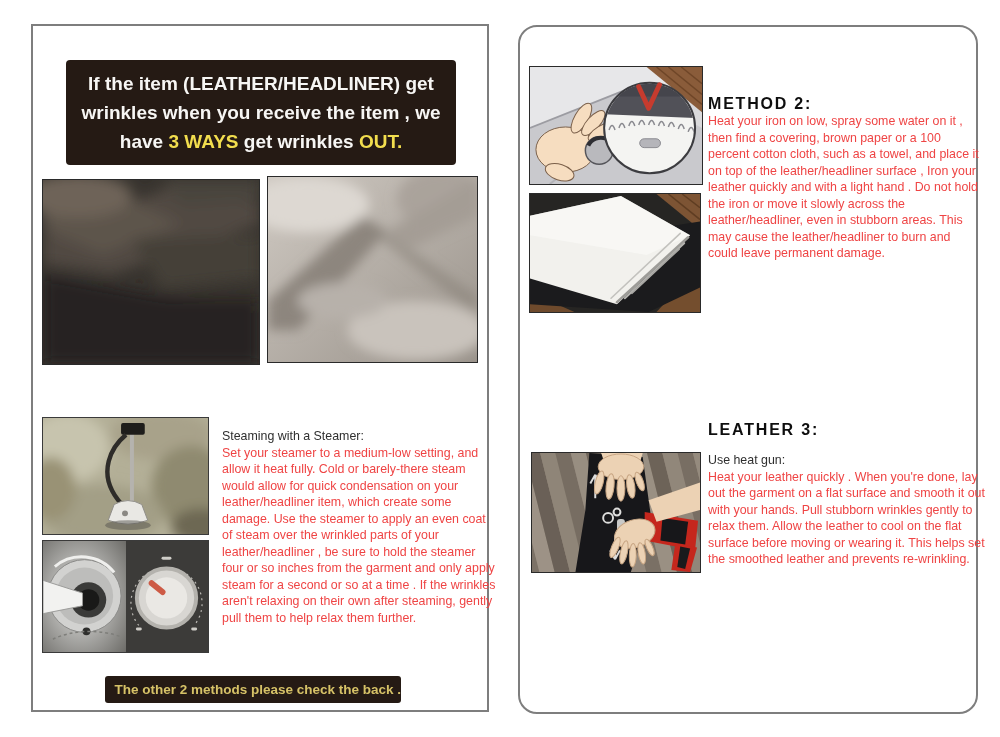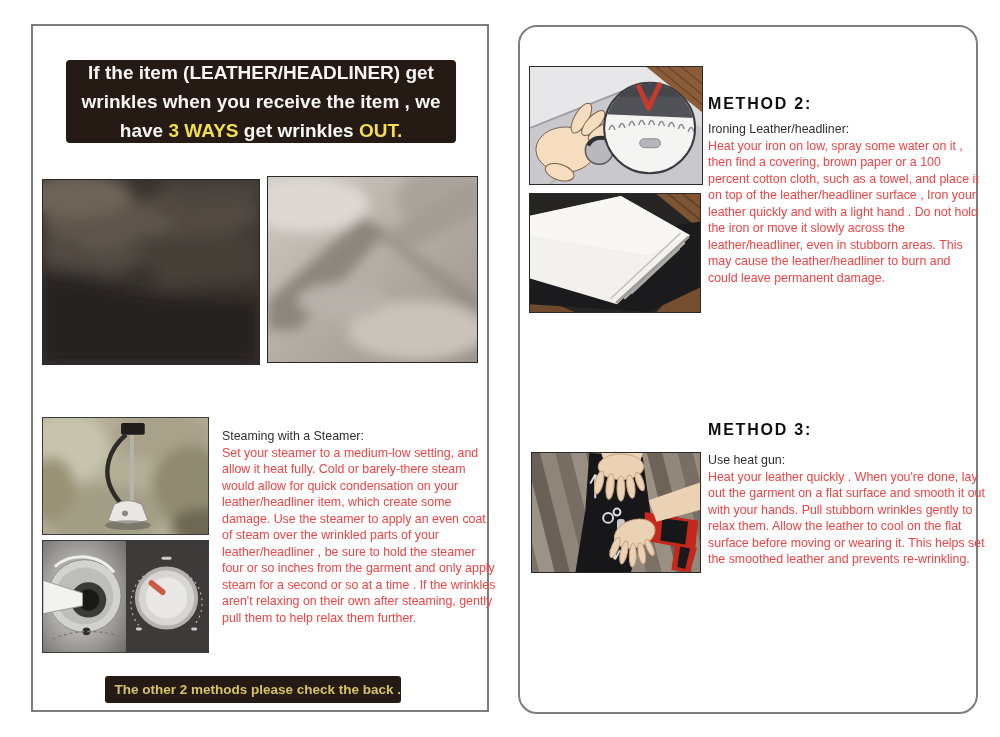--- a/index.html
+++ b/index.html
@@ -7,21 +7,21 @@
     width:1000px;height:737px;position:relative;background:#ffffff;
     font-family:"Liberation Sans","DejaVu Sans",sans-serif;overflow:hidden;
   }
   .page{
     position:absolute;background:#fff;border:2px solid #7e7e7e;box-sizing:border-box;
   }
   #page-left{left:31px;top:24px;width:458px;height:688px;}
   #page-right{left:518px;top:25px;width:460px;height:689px;border-radius:19px;}
 
   .banner{
-    position:absolute;left:33px;top:34px;width:390px;height:83px;
+    position:absolute;left:33px;top:34px;width:390px;height:105px;
     background:#251a14;border-radius:4px;color:#f7f6f4;
     display:flex;align-items:center;justify-content:center;
     font-weight:bold;font-size:19px;line-height:29px;text-align:center;
     padding:0 10px;box-sizing:border-box;
   }
   .banner .hl{color:#f2de4e;}
 
   .photo{position:absolute;border:1px solid #2a2a2a;box-sizing:border-box;overflow:hidden;background:#888;}
   .photo svg{display:block;width:100%;height:100%;}
 
@@ -246,26 +246,25 @@
           <path d="M96,106 L156,50" stroke="#b4b3af" stroke-width="2"></path>
           <path d="M82,106 L152,40" stroke="#c3c2be" stroke-width="1.6"></path>
           <path d="M103,101 L151,56" stroke="#a8a7a3" stroke-width="1.6"></path>
         </g>
       </g>
     </svg>
   </div>
 
   <div class="method" id="method-2">
     <h3>METHOD 2:</h3>
-    <div class="subtitle">Ironing Leather/headliner:</div>
     <div class="body">Heat your iron on low,  spray some water on it , then find a covering, brown paper or a 100 percent cotton cloth, such as a towel, and place it on top of the leather/headliner surface , Iron your leather quickly and with a light hand . Do not hold the iron or move it slowly across the leather/headliner, even in stubborn areas. This may cause the leather/headliner to burn and could leave permanent damage.</div>
   </div>
 
   <div class="method" id="method-3">
-    <h3>METHOD 3:</h3>
+    <h3>LEATHER 3:</h3>
     <div class="subtitle">Use heat gun:</div>
     <div class="body">Heat your leather quickly . When you're done, lay out the garment on a flat surface and smooth it out with your hands. Pull stubborn wrinkles gently to relax them. Allow the leather to cool on the flat surface before moving or wearing it. This helps set the smoothed leather and prevents re-wrinkling.</div>
   </div>
 
   <div class="photo" id="photo-heatgun">
     <svg viewBox="0 0 170 121" preserveAspectRatio="none">
       <rect width="170" height="121" fill="#8a7f73"></rect>
       <g transform="rotate(-14 85 60)">
         <rect x="-50" y="-40" width="15" height="220" fill="#6f655a"></rect>
         <rect x="-35" y="-40" width="15" height="220" fill="#948a7d"></rect>

